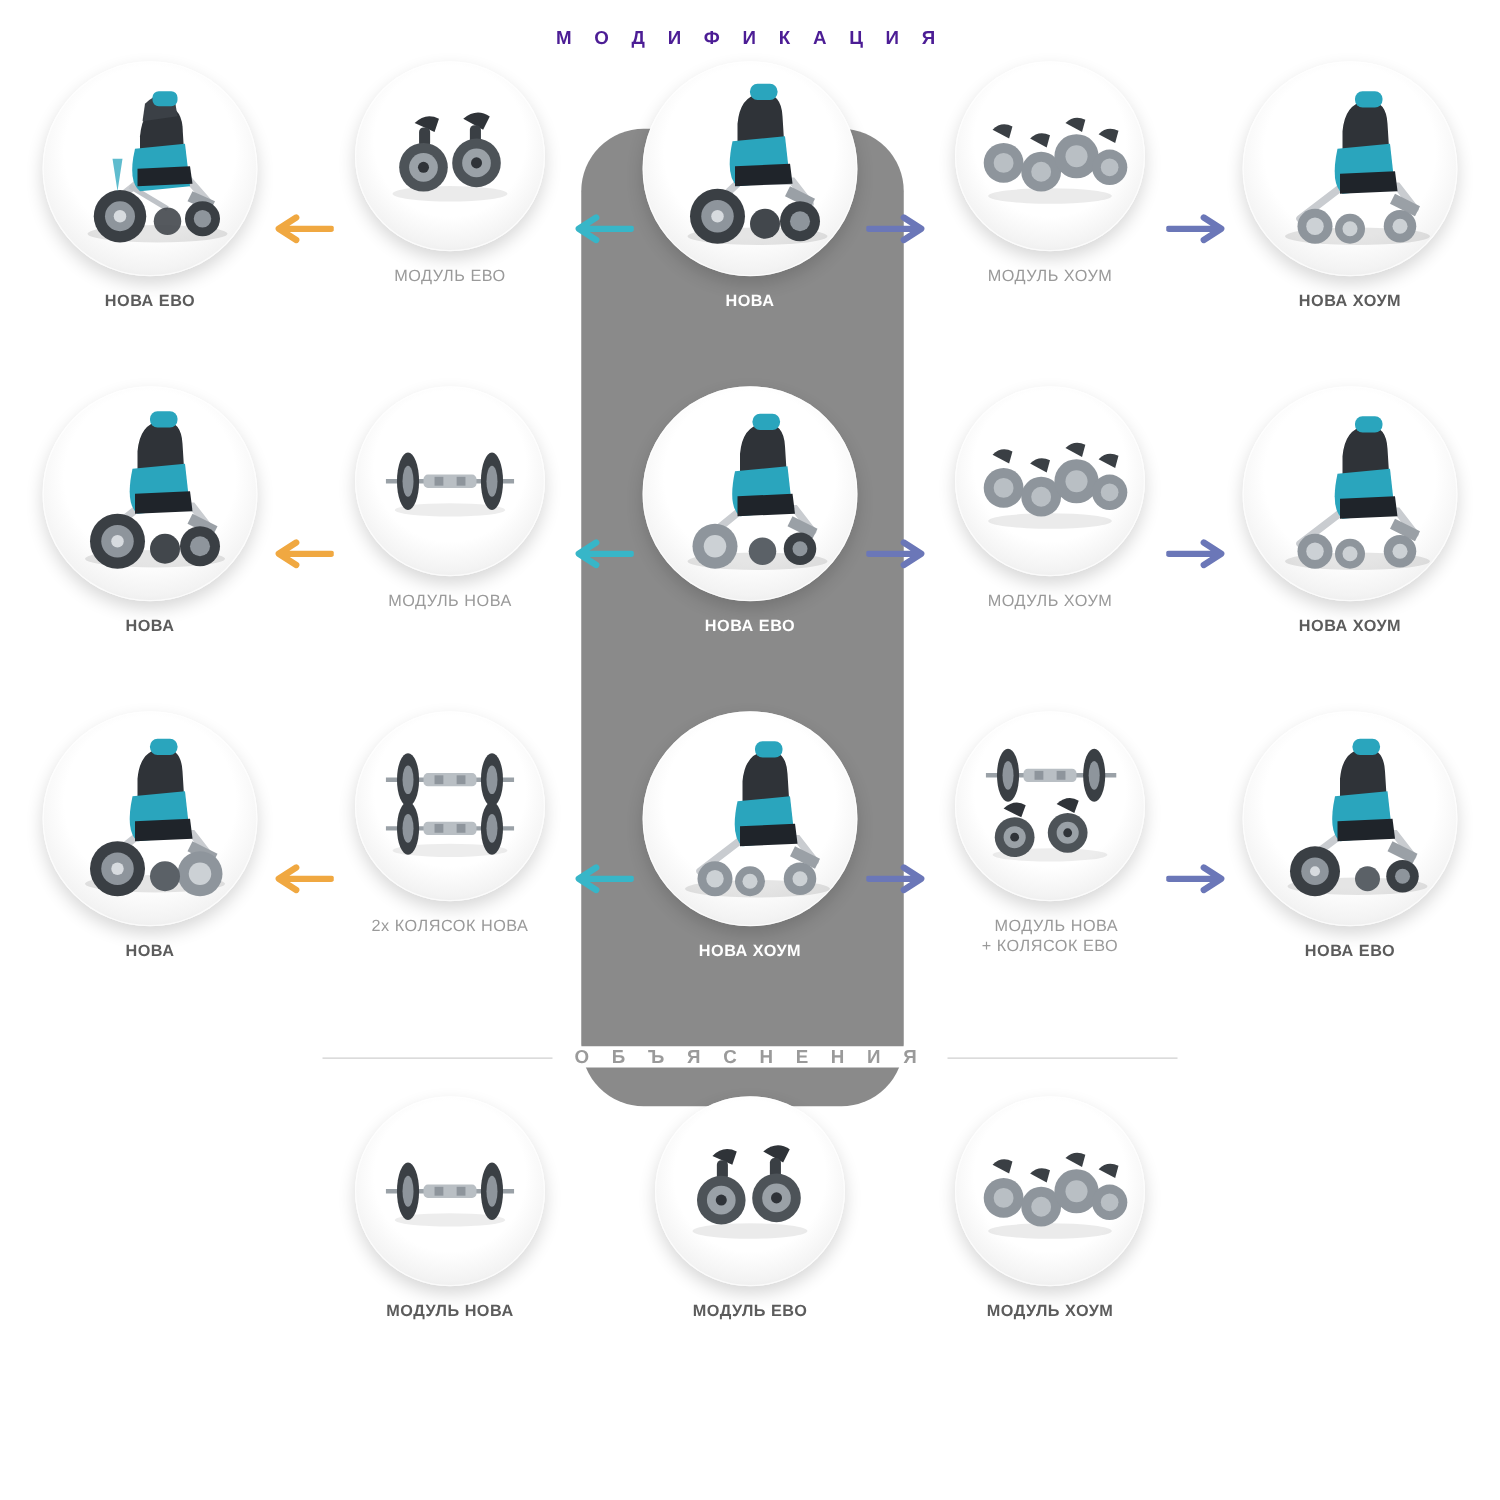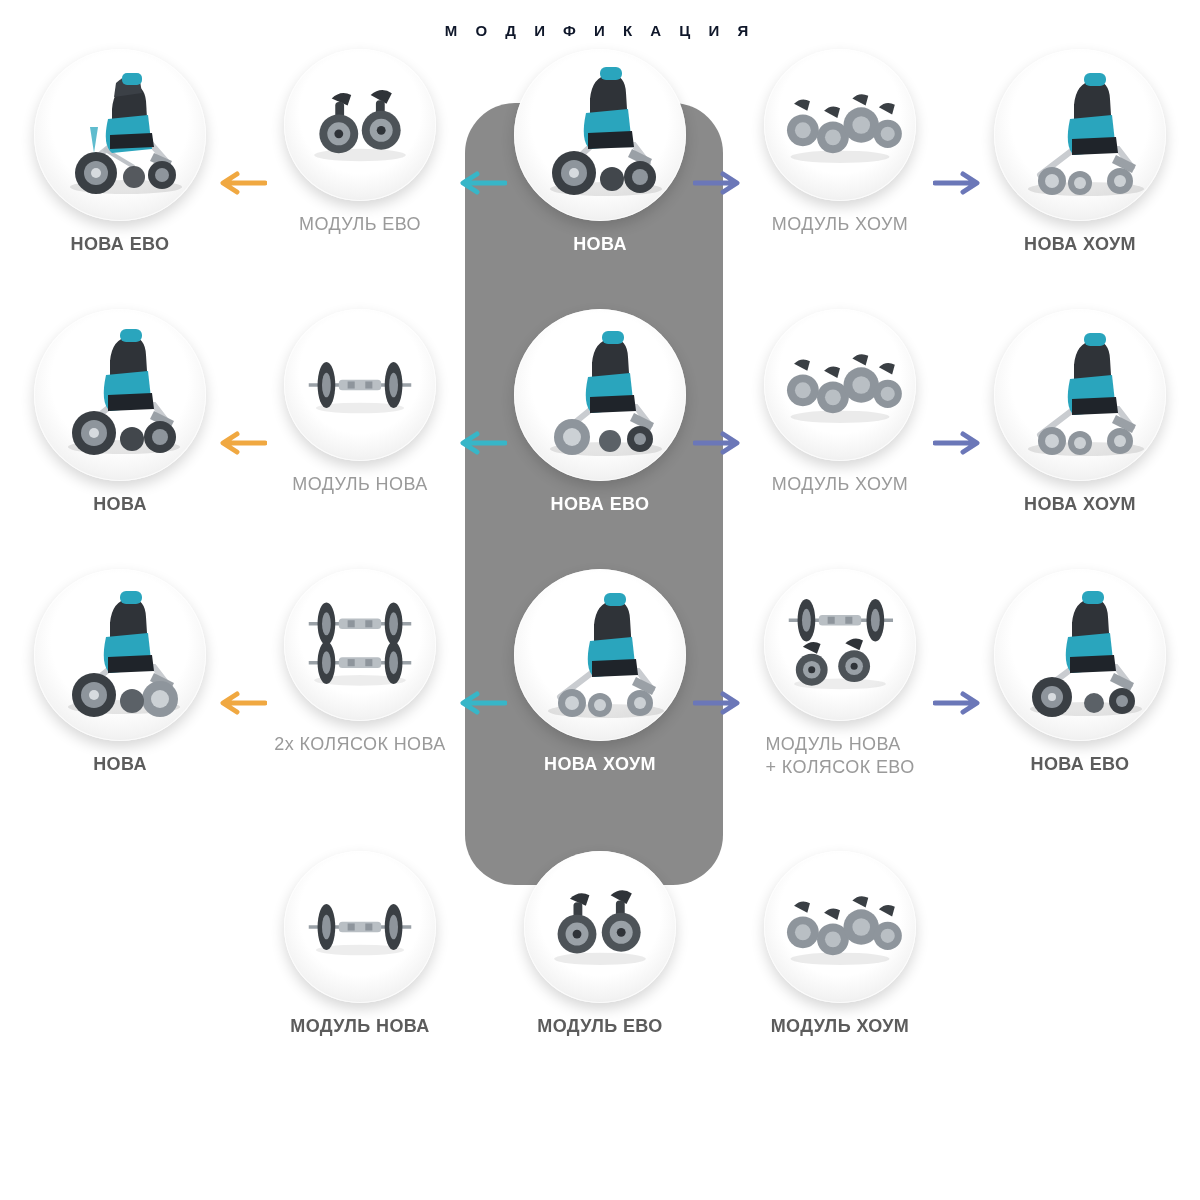--- a/index.html
+++ b/index.html
@@ -28,21 +28,21 @@
     font-size: 27px;
     letter-spacing: 2.0px;
     color: #8c8c8c;
     font-weight: 400;
     line-height: 1.1;
   }
   .subtitle {
     margin-top: 8px;
     font-size: 15px;
     letter-spacing: 7px;
-    color: #0f172a;
+    color: #4c1d95;
     font-weight: 700;
   }
 
   
   .highlight-band {
     position: absolute;
     left: 465px;
     top: 103px;
     width: 258px;
     height: 782px;
@@ -85,22 +85,22 @@
     box-shadow: 0 6px 14px rgba(0,0,0,0.16), inset 0 0 0 1px rgba(255,255,255,0.7);
     display: flex;
     align-items: center;
     justify-content: center;
     overflow: hidden;
   }
   .medallion.small { width: 152px; height: 152px; }
 
   .caption {
     margin-top: 12px;
-    font-size: 18px;
-    text-align: left;
+    font-size: 13px;
+    text-align: right;
     line-height: 1.25;
     letter-spacing: 0.4px;
   }
   .caption.bold { font-weight: 700; color: #5c5c5c; }
   .caption.light { font-weight: 400; color: #9a9a9a; }
   .caption.on-dark { font-weight: 700; color: #ffffff; }
 
   
   .arrow {
     width: 54px;
@@ -598,20 +598,24 @@
             <circle cx="128" cy="132" r="13" fill="#3a3f44"></circle>
               <circle cx="128" cy="132" r="6" fill="#8e959c"></circle>
             <circle cx="100" cy="134" r="10" fill="#5b6167"></circle>
           </svg>
         </div>
         <div class="caption bold">НОВА ЕВО</div>
       </div>
     </div>
   </div>
 
+  <div class="explain-head">
+    <div class="explain-rule"></div>
+    <span class="explain-title">О Б Ъ Я С Н Е Н И Я</span>
+  </div>
 
   <div class="legend-row">
 
     <div class="legend-cell">
       <div class="medallion small">
         <svg class="ill" viewBox="0 0 172 172">
           <ellipse cx="86" cy="112" rx="50" ry="6" fill="#000" opacity="0.07"></ellipse>
           <line x1="28" y1="86" x2="144" y2="86" stroke="#9aa1a7" stroke-width="4"></line>
           <rect x="62" y="80" width="48" height="12" rx="4" fill="#b9bfc4"></rect>
           <rect x="72" y="82" width="8" height="8" fill="#8e959c"></rect>

